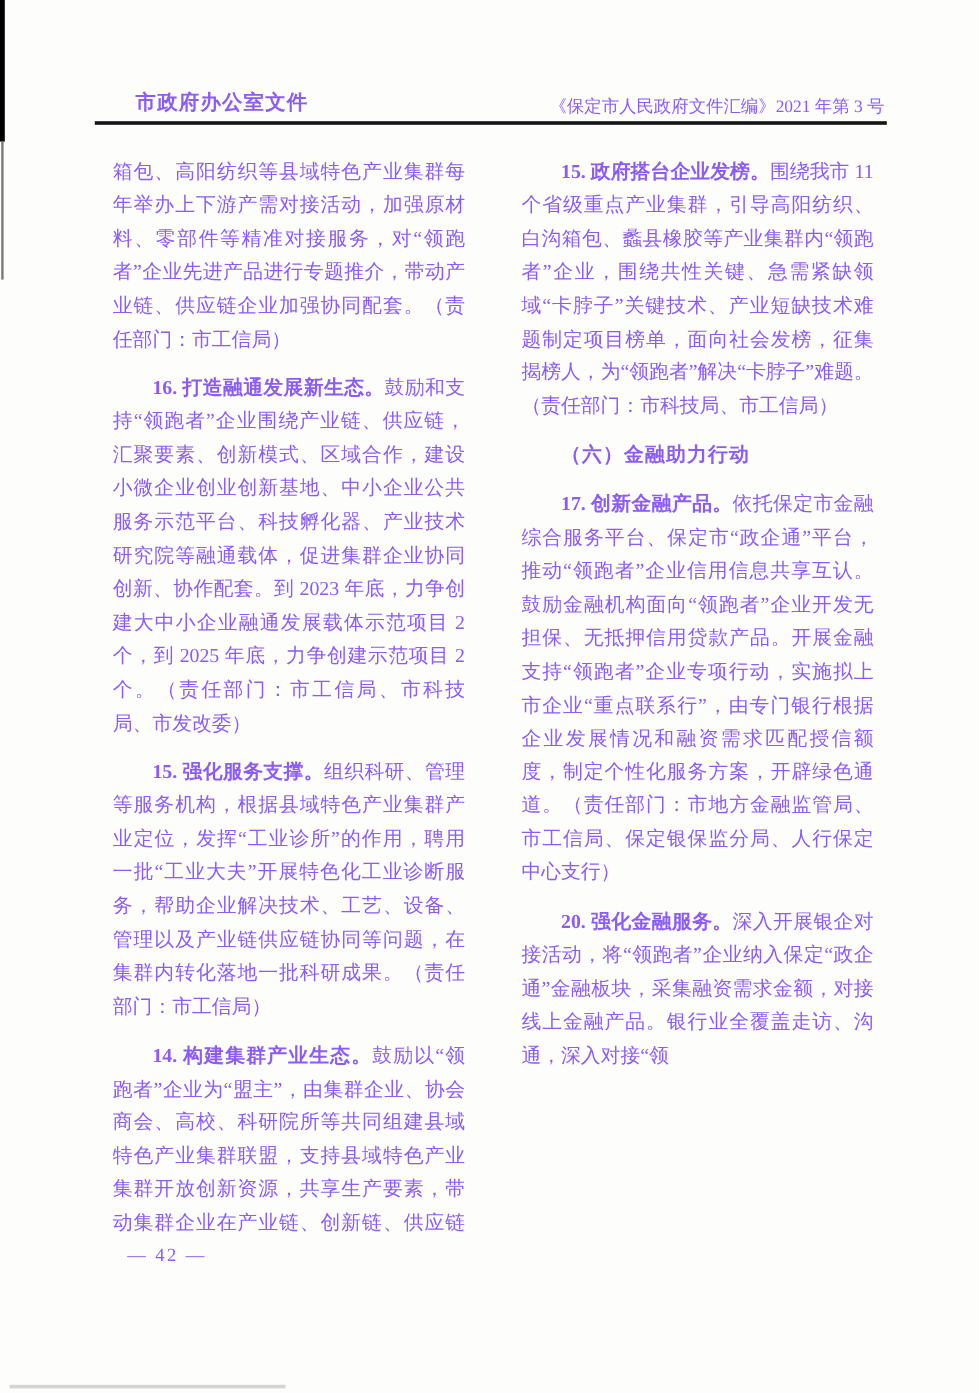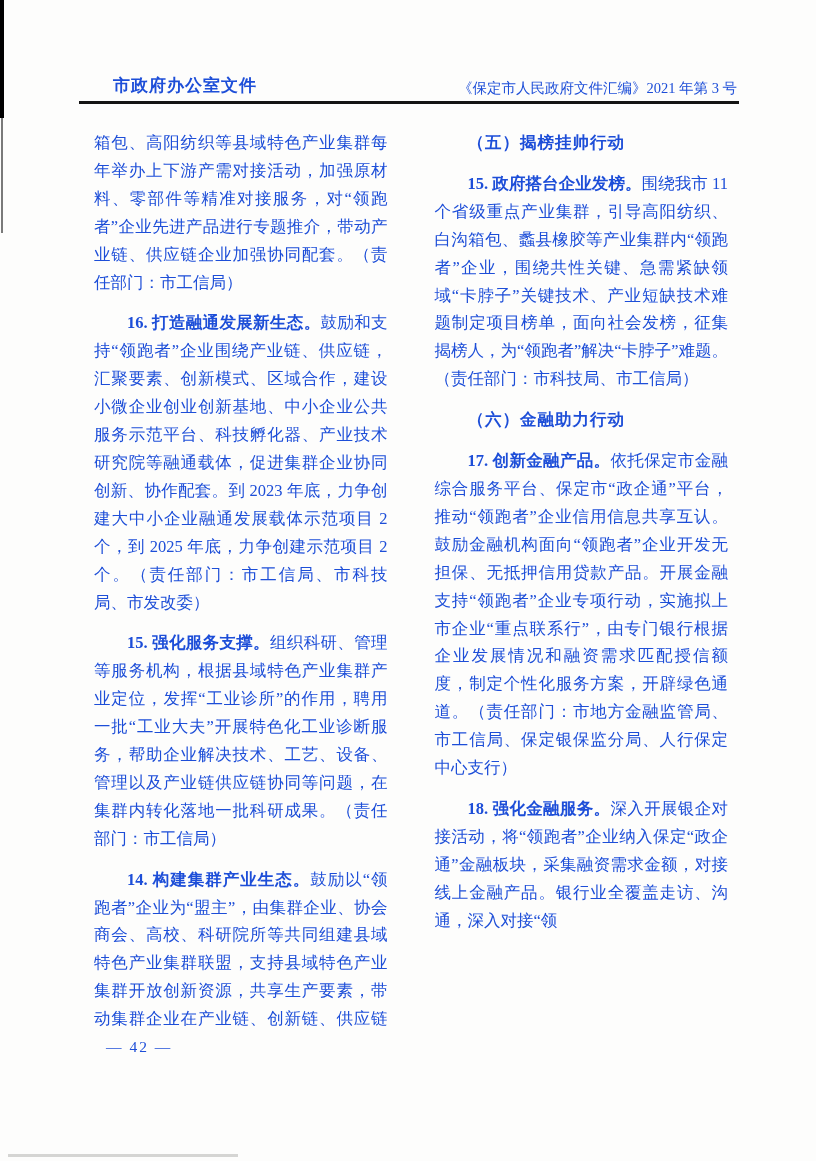--- a/index.html
+++ b/index.html
@@ -7,21 +7,21 @@
     padding: 0;
     background: #e8e8e8;
     font-family: "Liberation Serif", "DejaVu Serif", serif;
   }
   .page {
     position: relative;
     width: 816px;
     height: 1161px;
     background: #fdfdfc;
     overflow: hidden;
-    color: #1d4ed8;
+    color: #8b5cf6;
   }
   
   .header-left {
     position: absolute;
     left: 113px;
     top: 74px;
     font-size: 17px;
     font-weight: 700;
     letter-spacing: 1px;
     white-space: nowrap;
@@ -115,23 +115,22 @@
   <div class="header-rule"></div>
 
   <div class="content">
     <div class="column">
         <p class="body-para">箱包、高阳纺织等县域特色产业集群每年举办上下游产需对接活动，加强原材料、零部件等精准对接服务，对“领跑者”企业先进产品进行专题推介，带动产业链、供应链企业加强协同配套。（责任部门：市工信局）</p>
         <p class="body-para indent"><span class="lead">16. 打造融通发展新生态。</span>鼓励和支持“领跑者”企业围绕产业链、供应链，汇聚要素、创新模式、区域合作，建设小微企业创业创新基地、中小企业公共服务示范平台、科技孵化器、产业技术研究院等融通载体，促进集群企业协同创新、协作配套。到 2023 年底，力争创建大中小企业融通发展载体示范项目 2 个，到 2025 年底，力争创建示范项目 2 个。（责任部门：市工信局、市科技局、市发改委）</p>
         <p class="body-para indent"><span class="lead">15. 强化服务支撑。</span>组织科研、管理等服务机构，根据县域特色产业集群产业定位，发挥“工业诊所”的作用，聘用一批“工业大夫”开展特色化工业诊断服务，帮助企业解决技术、工艺、设备、管理以及产业链供应链协同等问题，在集群内转化落地一批科研成果。（责任部门：市工信局）</p>
         <p class="body-para indent"><span class="lead">14. 构建集群产业生态。</span>鼓励以“领跑者”企业为“盟主”，由集群企业、协会商会、高校、科研院所等共同组建县域特色产业集群联盟，支持县域特色产业集群开放创新资源，共享生产要素，带动集群企业在产业链、创新链、供应链上深度融合。力争每年打造 1 个创新资源集聚、产业生态完善、协作配套良好的县域特色产业集群联盟。发挥行业协会作用，引导集群企业树立共赢意识，加强行业自律和诚信经营，积极履行社会责任。（责任部门：市工信局）</p>
       </div>
     <div class="column">
-        <p class="section-heading">（五）揭榜挂帅行动</p>
         <p class="body-para indent"><span class="lead">15. 政府搭台企业发榜。</span>围绕我市 11 个省级重点产业集群，引导高阳纺织、白沟箱包、蠡县橡胶等产业集群内“领跑者”企业，围绕共性关键、急需紧缺领域“卡脖子”关键技术、产业短缺技术难题制定项目榜单，面向社会发榜，征集揭榜人，为“领跑者”解决“卡脖子”难题。（责任部门：市科技局、市工信局）</p>
         <p class="section-heading">（六）金融助力行动</p>
         <p class="body-para indent"><span class="lead">17. 创新金融产品。</span>依托保定市金融综合服务平台、保定市“政企通”平台，推动“领跑者”企业信用信息共享互认。鼓励金融机构面向“领跑者”企业开发无担保、无抵押信用贷款产品。开展金融支持“领跑者”企业专项行动，实施拟上市企业“重点联系行”，由专门银行根据企业发展情况和融资需求匹配授信额度，制定个性化服务方案，开辟绿色通道。（责任部门：市地方金融监管局、市工信局、保定银保监分局、人行保定中心支行）</p>
-        <p class="body-para indent"><span class="lead">18. 强化金融服务。</span>深入开展银企对接活动，将“领跑者”企业纳入保定“政企通”金融板块，采集融资需求金额，对接线上金融产品。银行业全覆盖走访、沟通，深入对接“领</p>
+        <p class="body-para indent"><span class="lead">20. 强化金融服务。</span>深入开展银企对接活动，将“领跑者”企业纳入保定“政企通”金融板块，采集融资需求金额，对接线上金融产品。银行业全覆盖走访、沟通，深入对接“领</p>
       </div>
   </div>
 
   <div class="footer">— 42 —</div>
 
 </div>
 
 </body></html>

